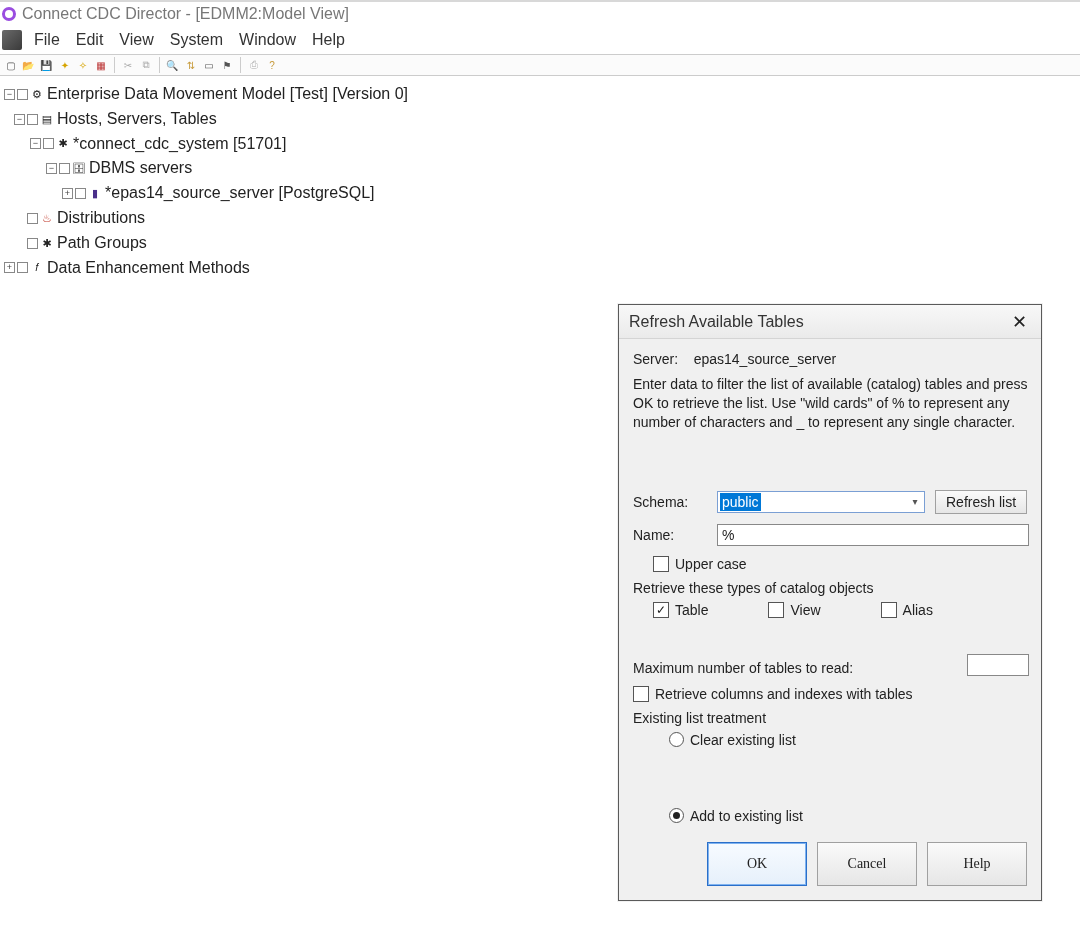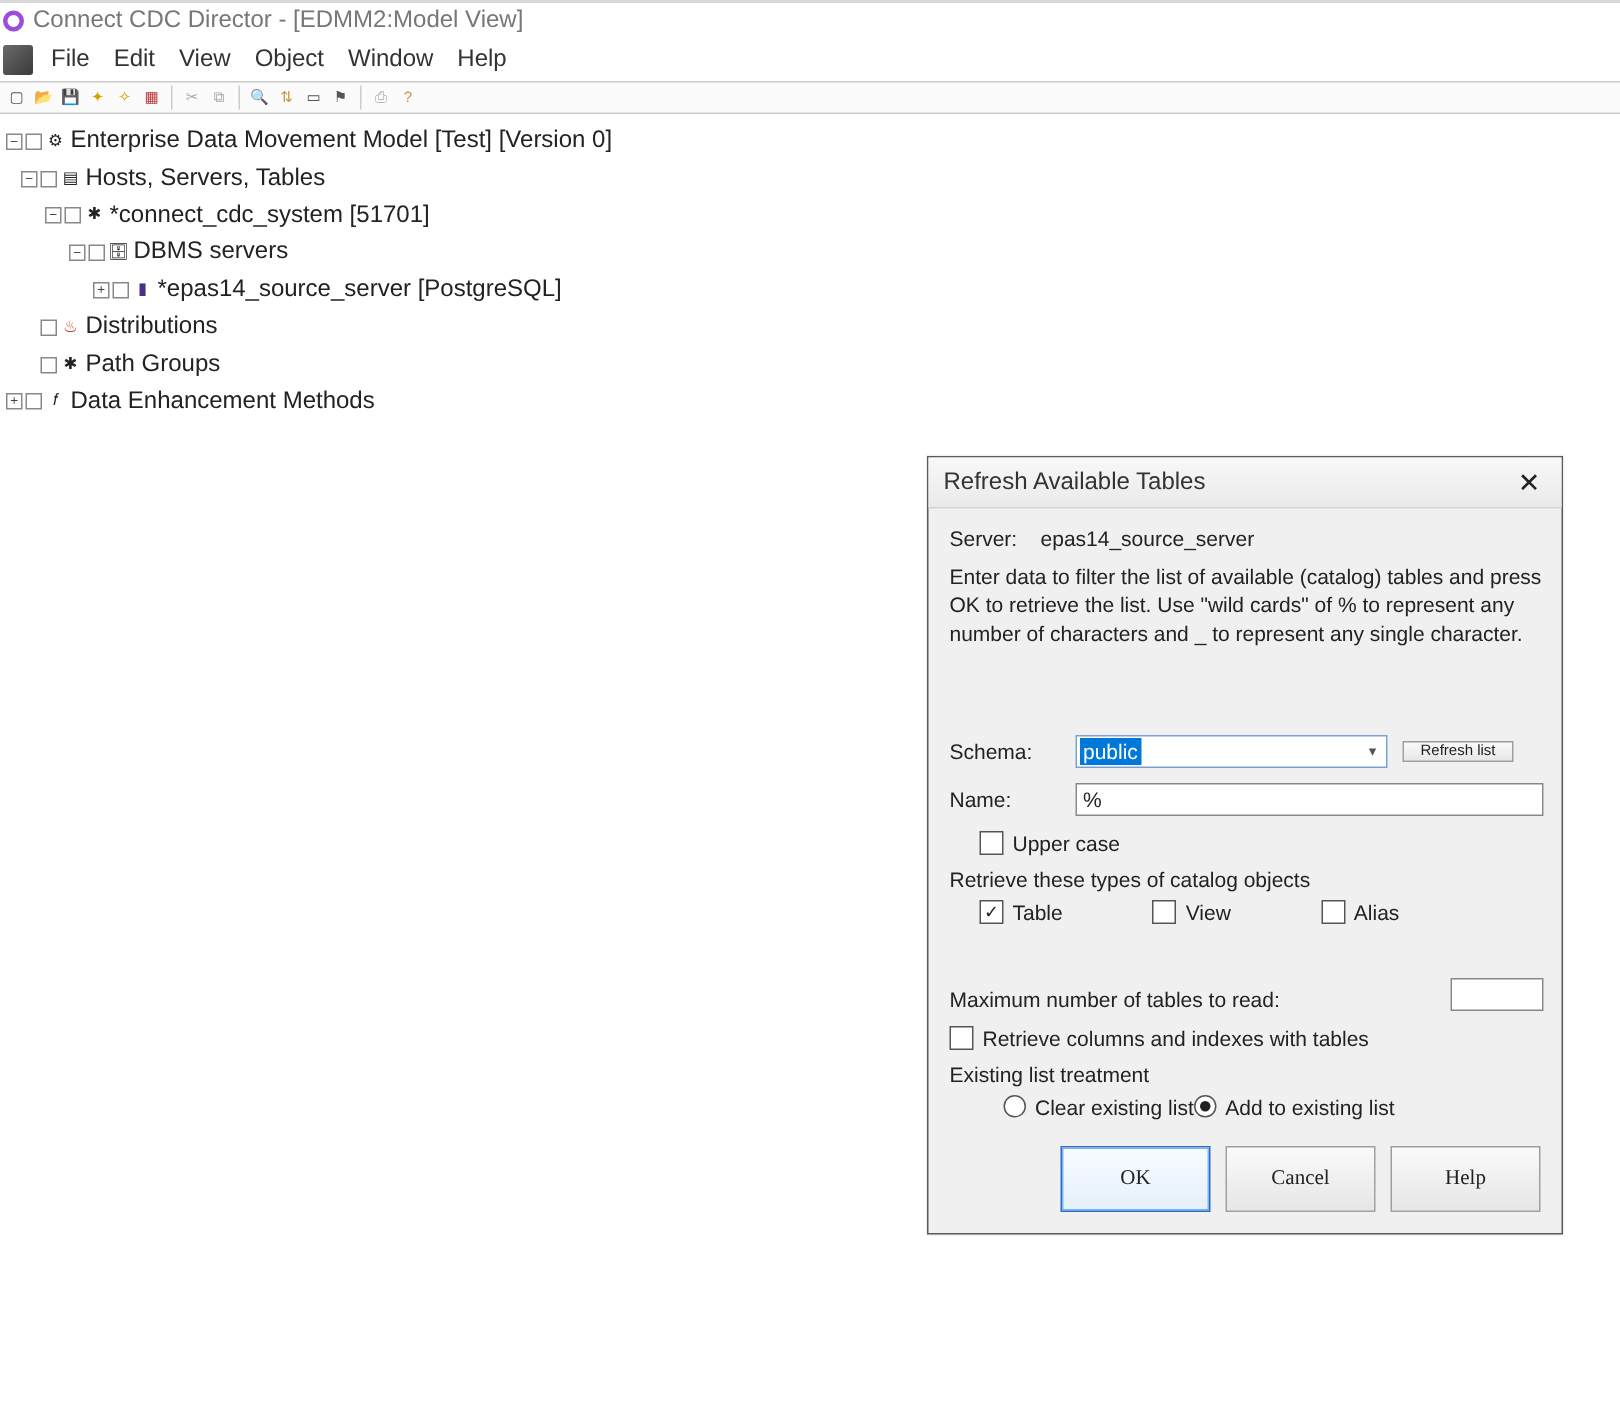--- a/index.html
+++ b/index.html
@@ -181,26 +181,26 @@
   }
   .combo .cdrop {
     position: absolute;
     right: 0; top: 0; bottom: 0;
     width: 18px;
     display: flex; align-items: center; justify-content: center;
     color: #555;
     font-size: 10px;
   }
   .btn {
-    height: 14px;
+    height: 24px;
     border: 1px solid #a0a0a0;
     background: linear-gradient(#fafafa,#e6e6e6);
     padding: 0 10px;
     display: inline-flex; align-items: center; justify-content: center;
-    font-size: 10px;
+    font-size: 14px;
     color: #222;
     cursor: default;
     min-width: 74px;
   }
   .btn.primary {
     border: 1px solid #2a6fc9;
     box-shadow: inset 0 0 0 1px #7fb3f0;
     background: linear-gradient(#f7fbff,#e6f0fb);
   }
   .txt {
@@ -255,23 +255,25 @@
     vertical-align: middle;
   }
   .radio.sel::after {
     content: "";
     width: 7px; height: 7px;
     background: #222;
     border-radius: 50%;
   }
   .radio-row {
     display: flex;
+    gap: 60px;
     margin-left: 36px;
     font-size: 14px;
     margin-bottom: 18px;
+    flex-direction: column;
   }
   .btn-row {
     display: flex;
     justify-content: flex-end;
     gap: 10px;
     padding: 0 2px;
   }
   .btn-row .btn { min-width: 100px; height: 44px; font-size: 14px; font-family: Liberation Serif, serif;}
   .max-row {
     display: flex;
@@ -286,21 +288,21 @@
 <div class="titlebar">
   <span class="app-icon"></span>
   <span>Connect CDC Director - [EDMM2:Model View]</span>
 </div>
 
 <div class="menubar">
   <span class="mb-icon"></span>
   <span class="menu-item">File</span>
   <span class="menu-item">Edit</span>
   <span class="menu-item">View</span>
-  <span class="menu-item">Object</span>
+  <span class="menu-item">System</span>
   <span class="menu-item">Window</span>
   <span class="menu-item">Help</span>
 </div>
 
 <div class="toolbar">
   <span class="tbtn">▢</span>
   <span class="tbtn" style="color:#c79a3a">📂</span>
   <span class="tbtn" style="color:#2a5db0">💾</span>
   <span class="tbtn" style="color:#d6a400">✦</span>
   <span class="tbtn" style="color:#d6a400">✧</span>

